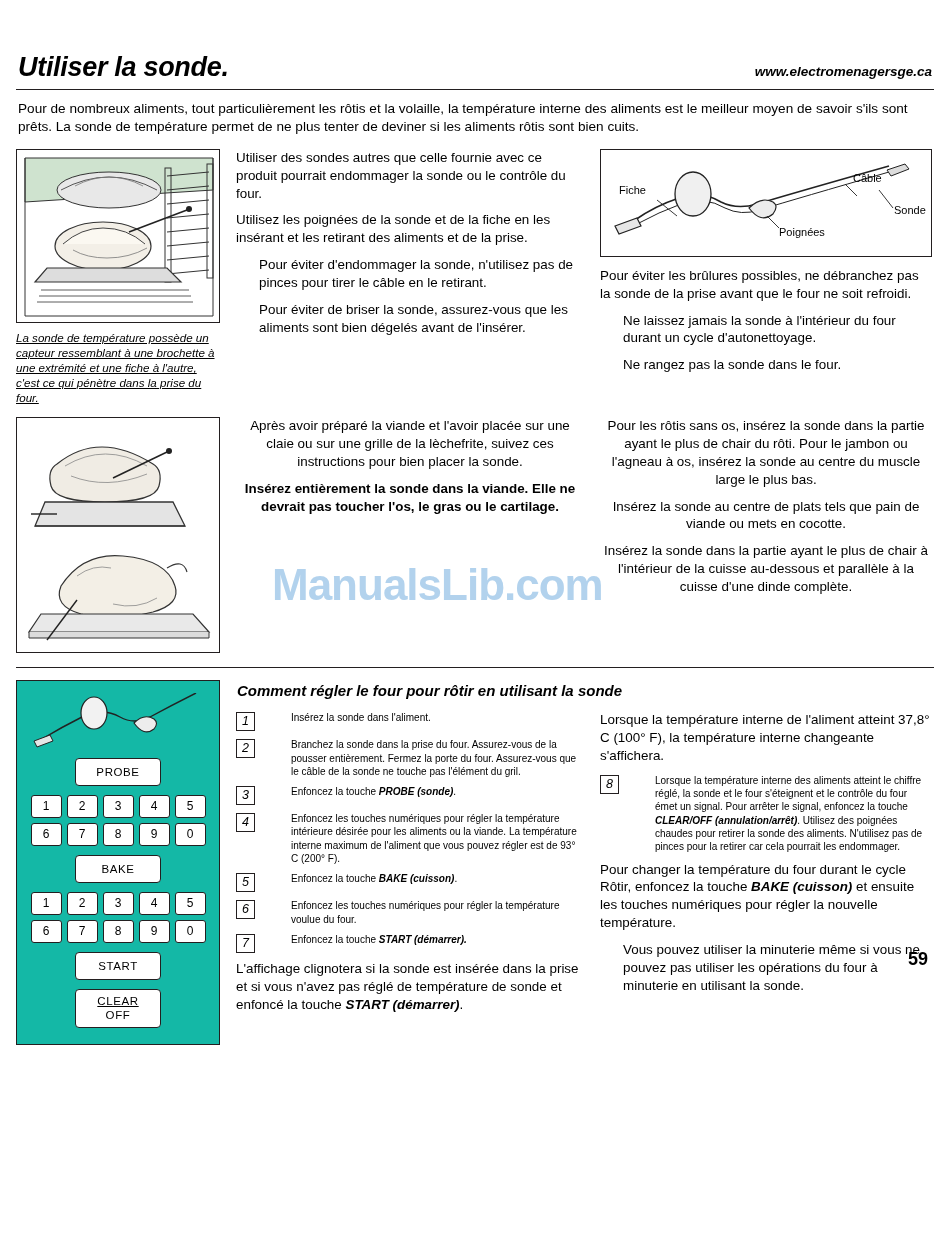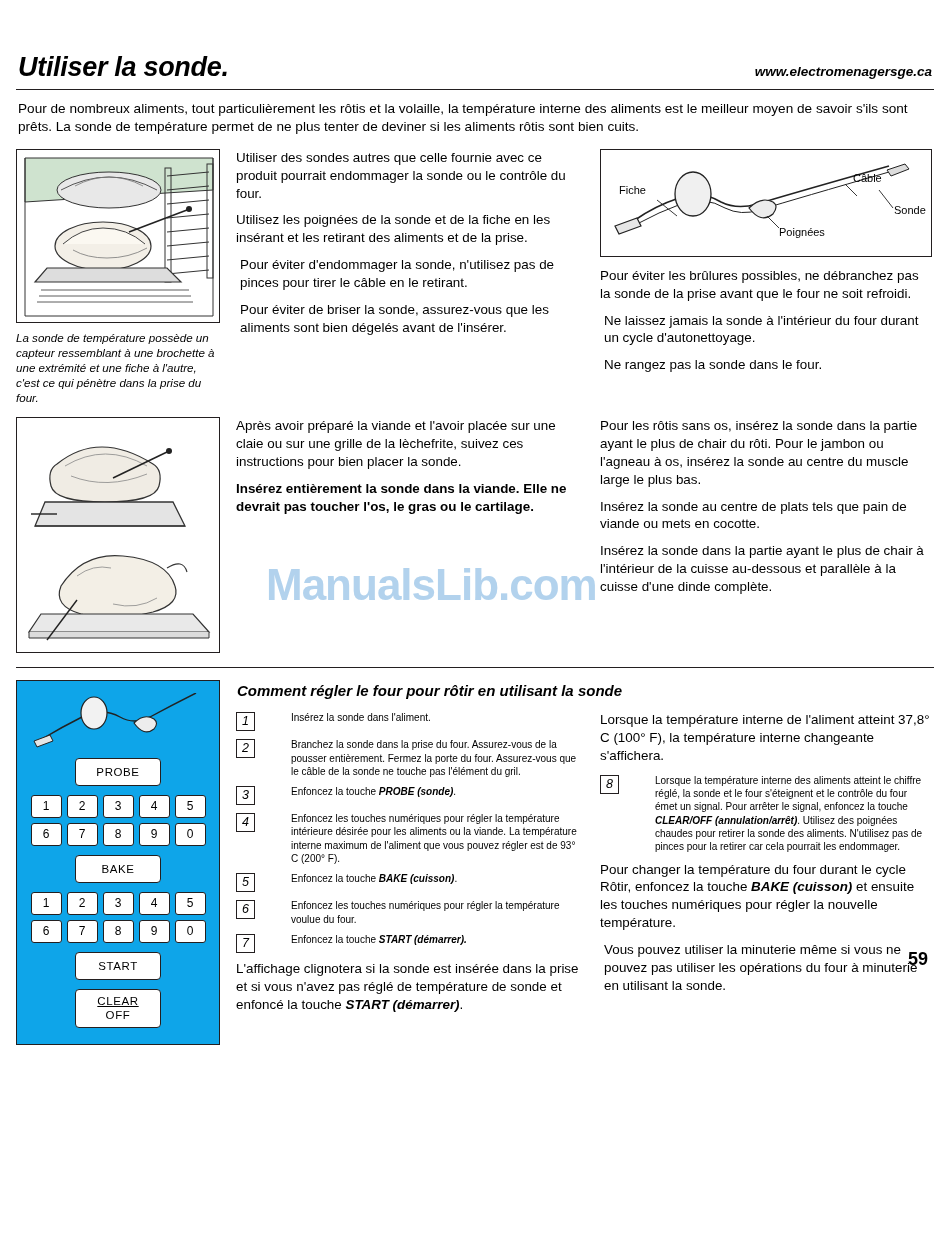--- a/index.html
+++ b/index.html
@@ -64,47 +64,48 @@
     gap: 16px;
     align-items: flex-start;
   }
   .col { }
   p {
     margin: 0 0 9px 0;
     font-size: 13.4px;
     line-height: 1.33;
   }
   .indent {
-    margin-left: 4px;
+    margin-left: 23px;
   }
   .bold { font-weight: bold; }
   .bolditalic { font-weight: bold; font-style: italic; }
   
   .fig-box {
     border: 1.2px solid #231f20;
     background: #ffffff;
     box-sizing: border-box;
   }
   .caption {
     font-size: 11.6px;
     font-style: italic;
     line-height: 1.3;
     width: 200px;
     margin-top: 7px;
+    text-decoration: underline;
   }
   
   .section3 {
     display: flex;
     gap: 16px;
     align-items: flex-start;
   }
   .keypad-panel {
     width: 204px;
     border: 1.2px solid #231f20;
-    background: #0ea5e9;
+    background: #14b8a6;
     box-sizing: border-box;
     padding: 12px 10px 16px 10px;
     display: flex;
     flex-direction: column;
     align-items: center;
     gap: 9px;
   }
   .kp-btn {
     border: 1.2px solid #231f20;
     background: #ffffff;
@@ -161,21 +162,21 @@
     margin-top: 1px;
   }
   .step-text {
     font-size: 10px;
     line-height: 1.33;
     margin-left: 28px;
   }
   
   .watermark {
     position: absolute;
-    left: 266px;
+    left: 272px;
     top: 560px;
     font-size: 44px;
     font-weight: bold;
     color: #9dc6e8;
     opacity: 0.78;
     letter-spacing: -1px;
     pointer-events: none;
     font-family: "Liberation Sans", sans-serif;
   }
   .page-number {
@@ -271,21 +272,21 @@
           <text x="293" y="64" font-family="Liberation Sans, sans-serif" font-size="11" fill="#000">Sonde</text>
         </svg>
       </div>
       <div style="height:10px"></div>
       <p>Pour éviter les brûlures possibles, ne débranchez pas la sonde de la prise avant que le four ne soit refroidi.</p>
       <p class="indent">Ne laissez jamais la sonde à l'intérieur du four durant un cycle d'autonettoyage.</p>
       <p class="indent">Ne rangez pas la sonde dans le four.</p>
     </div>
   </div>
 
-  <div class="row" style="margin-top:12px;">
+  <div class="row" style="margin-top:12px;text-align:center;">
 
     <div class="col" style="width:204px;flex:0 0 204px;">
       <div class="fig-box" style="width:204px;height:236px;overflow:hidden;">
         <svg viewBox="0 0 204 236" width="204" height="236">
           <rect x="0" y="0" width="204" height="236" fill="#ffffff"></rect>
 
           <path d="M40 46 q42 -34 96 0 q10 6 6 22 q-4 16 -54 16 q-50 0 -54 -16 q-4 -16 6 -22 z" fill="#f0ece4" stroke="#333" stroke-width="1.2"></path>
           <path d="M48 48 q40 -24 82 0" fill="none" stroke="#888" stroke-width="0.8"></path>
           <path d="M54 58 q36 14 76 -2" fill="none" stroke="#888" stroke-width="0.8"></path>
           <path d="M28 84 L156 84 L168 108 L18 108 Z" fill="#e4e4e4" stroke="#333" stroke-width="1.3"></path>

